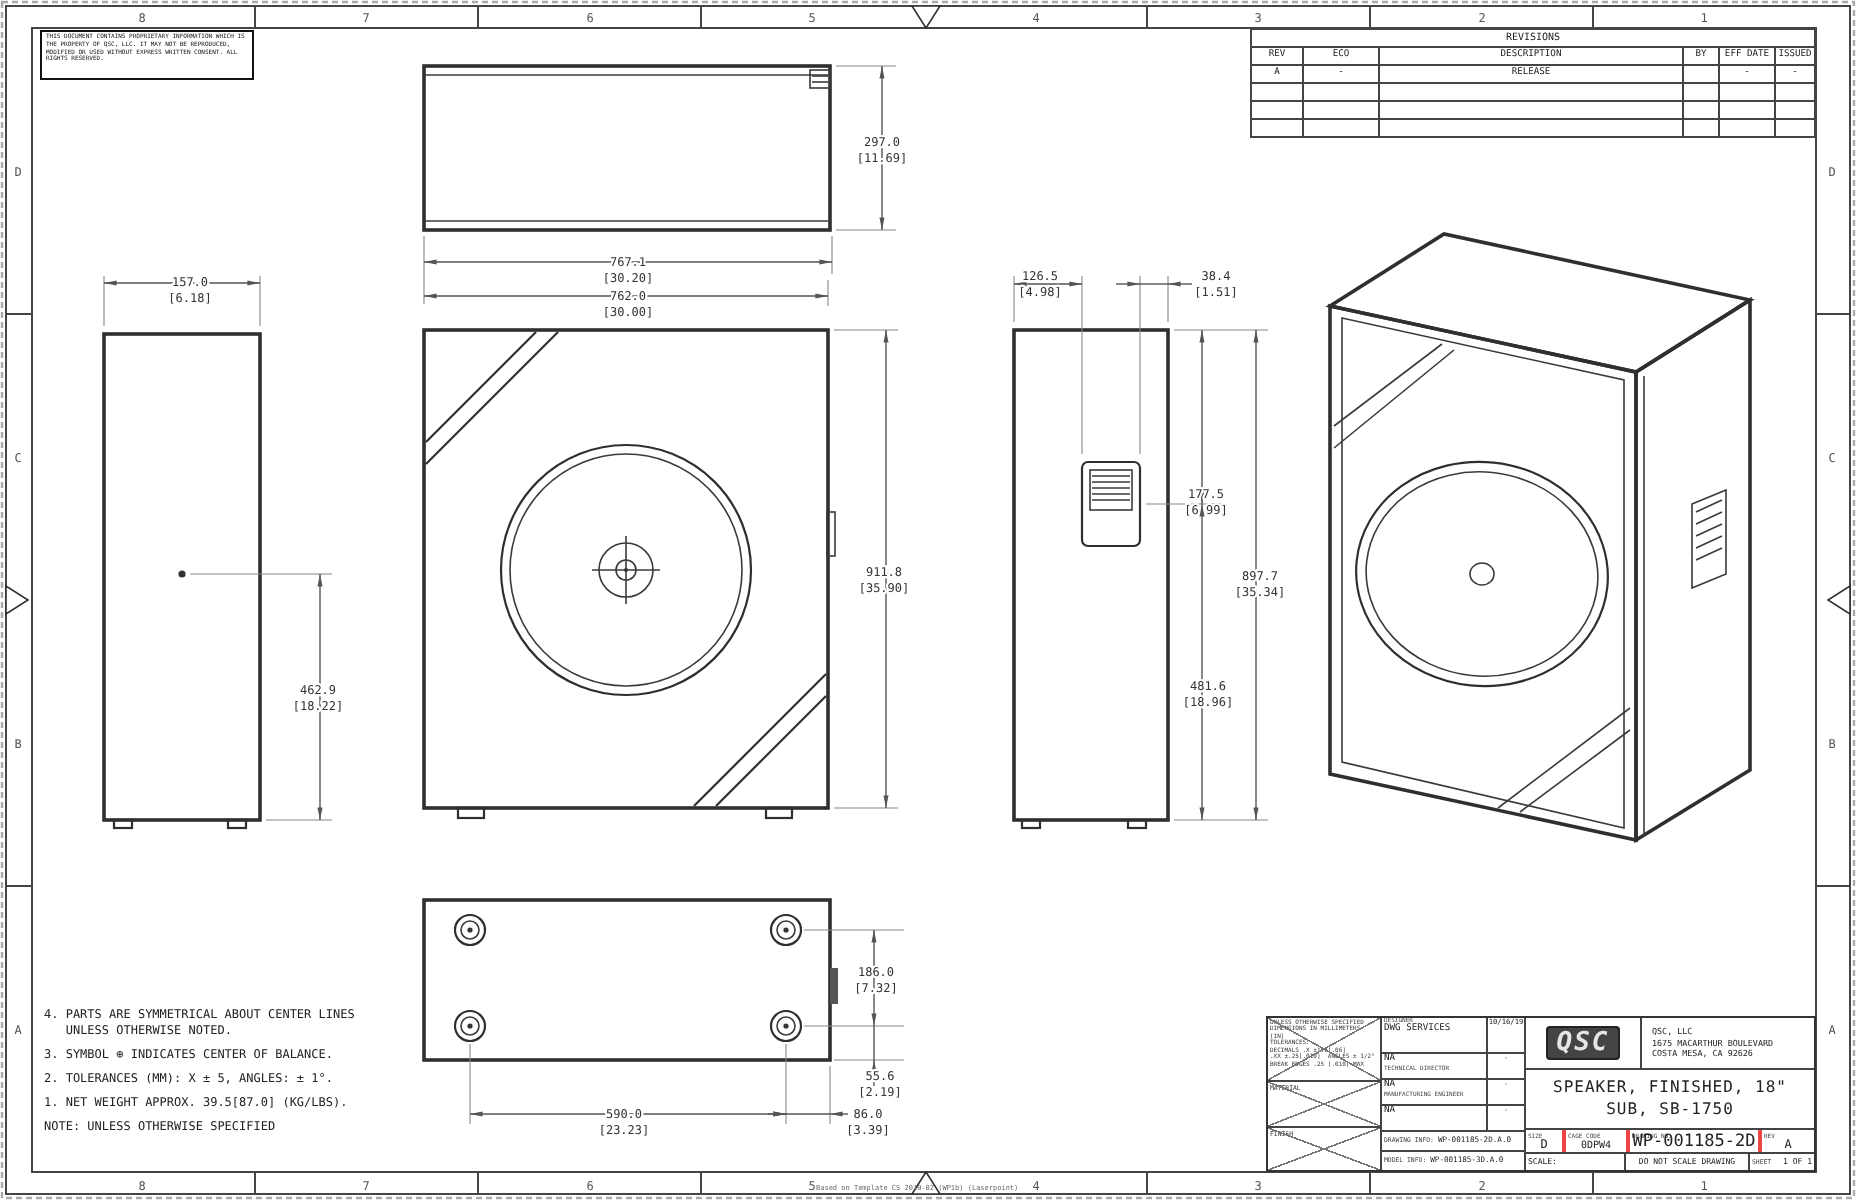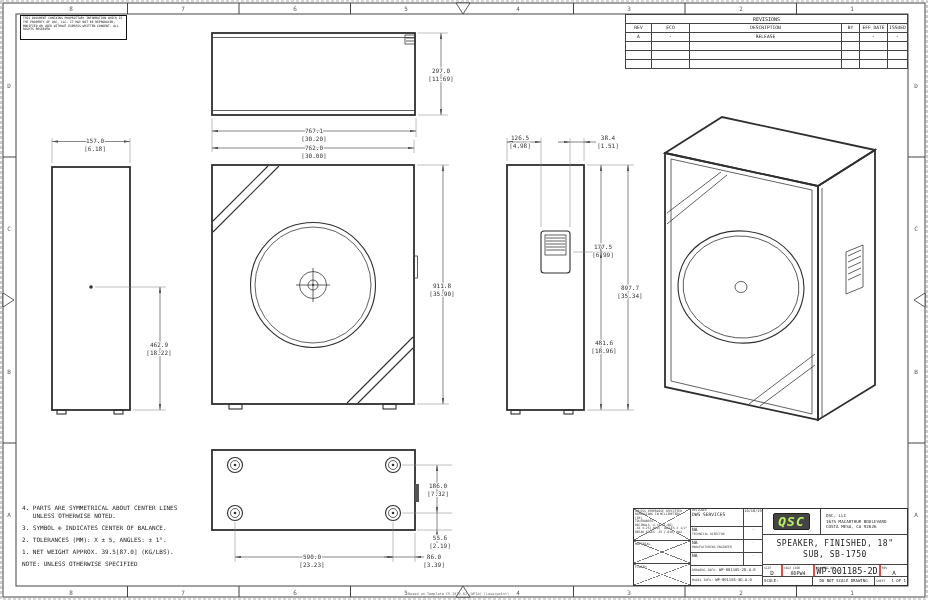--- a/index.html
+++ b/index.html
@@ -42,21 +42,21 @@
   .appr-main{flex:1;padding:0 1px;overflow:hidden;}
   .appr-date{width:18px;border-left:1px solid #444;font-size:3.6px;text-align:center;overflow:hidden;}
   .appr-label{font-size:3px;color:#444;line-height:1.1;}
   .appr-value{font-size:4.6px;line-height:1.2;}
   .info-row{border-bottom:1px solid #444;font-size:3.8px;line-height:1.2;display:flex;
             align-items:center;padding:0 1px;box-sizing:border-box;}
   .info-row:last-child{border-bottom:none;}
   .info-label{color:#444;margin-right:2px;font-size:3.2px;}
   .logo-row{height:27px;border-bottom:1px solid #444;display:flex;box-sizing:border-box;}
   .logo-cell{width:58px;display:flex;align-items:center;justify-content:center;border-right:1px solid #444;box-sizing:border-box;}
-  .qsc-logo{font-size:13px;font-weight:bold;font-style:italic;letter-spacing:1px;color:#bef264;
+  .qsc-logo{font-size:13px;font-weight:bold;font-style:italic;letter-spacing:1px;color:#e5e5e5;
             background:#444;padding:0 4px;border-radius:2px;border:1px solid #222;}
   .addr-cell{flex:1;font-size:4.2px;line-height:1.35;display:flex;flex-direction:column;
              justify-content:center;padding-left:5px;}
   .title-row{height:31px;border-bottom:1px solid #444;display:flex;flex-direction:column;
              align-items:center;justify-content:center;box-sizing:border-box;}
   .dwg-title{font-size:8px;letter-spacing:0.5px;line-height:1.35;text-align:center;color:#222;}
   .data-row{height:12px;border-bottom:1px solid #444;display:flex;box-sizing:border-box;}
   .data-cell{border-right:2px solid #ef4444;box-sizing:border-box;position:relative;overflow:hidden;}
   .data-cell:last-child{border-right:none;}
   .cell-label{font-size:3px;color:#444;position:absolute;top:0.5px;left:1px;}

